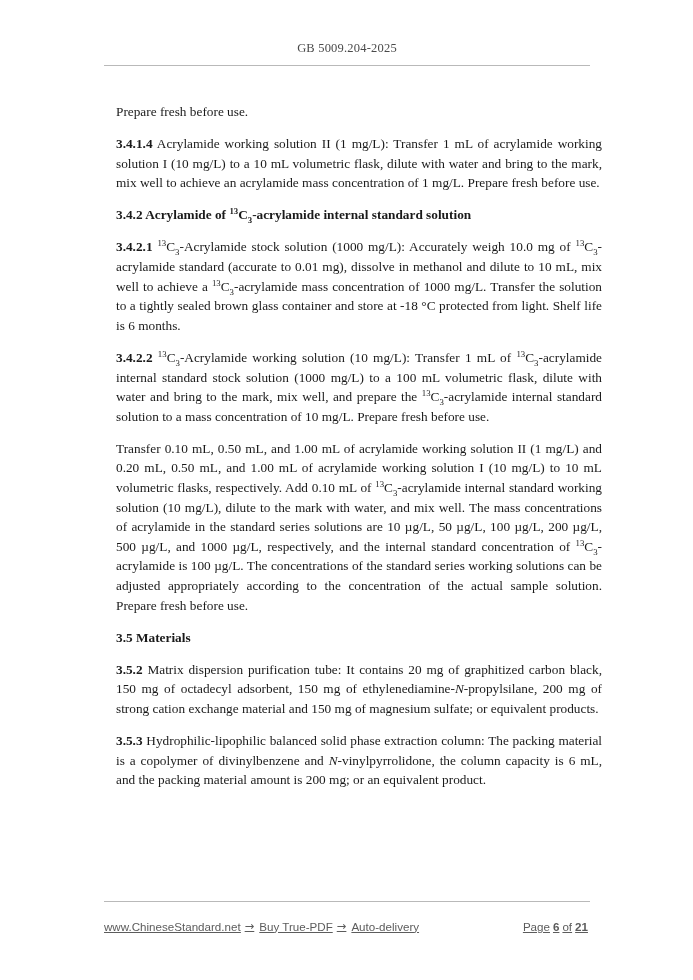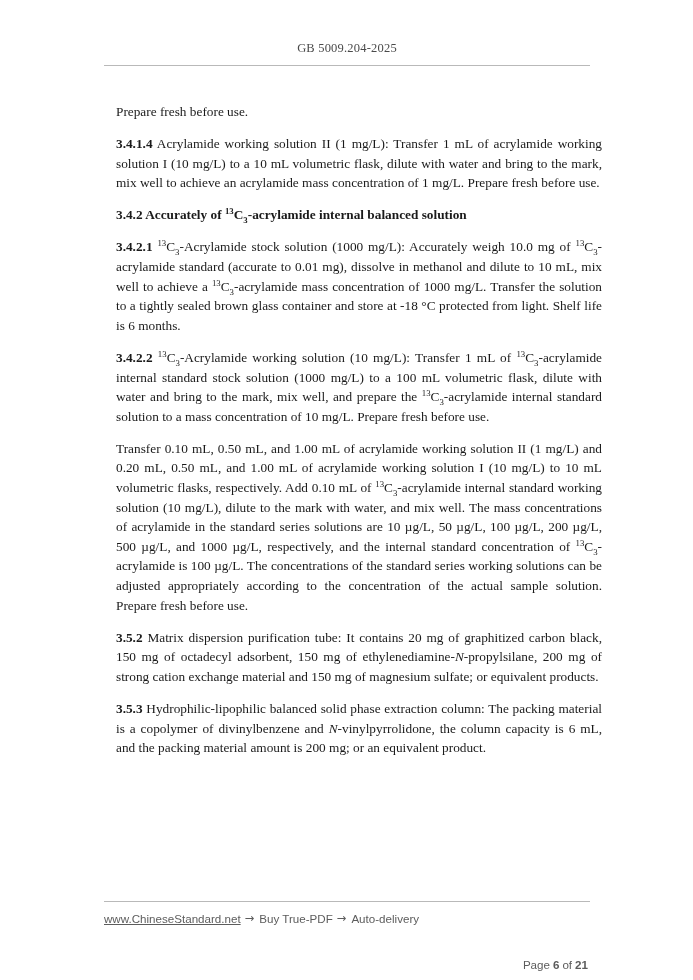--- a/index.html
+++ b/index.html
@@ -98,21 +98,22 @@
   .page-footer {
     position: absolute;
     top: 911px;
     left: 104px;
     width: 486px;
     height: 22px;
     font-family: "Liberation Sans", "DejaVu Sans", sans-serif;
     font-size: 11.6px;
     color: #5c5c5c;
     display: flex;
-    align-items: flex-start;
+    align-items: flex-end;
+    text-decoration: underline;
   }
   .footer-left {
     display: flex;
     align-items: center;
     white-space: nowrap;
   }
   .footer-site {
     text-decoration: underline;
     color: #5c5c5c;
   }
@@ -149,29 +150,30 @@
     <span class="hdr-text">GB 5009.204-2025</span>
   </div>
   <div class="header-rule"></div>
 
   <div class="content">
 
     <p class="para">Prepare fresh before use.</p>
 
     <p class="para"><span class="num">3.4.1.4</span><span> Acrylamide working solution II (1 mg/L): Transfer 1 mL of acrylamide working solution I (10 mg/L) to a 10 mL volumetric flask, dilute with water and bring to the mark, mix well to achieve an acrylamide mass concentration of 1 mg/L. Prepare fresh before use.</span></p>
 
-    <h3 class="heading"><span class="num">3.4.2</span><span> Accurately of </span><sup>13</sup><span>C</span><sub>3</sub><span>-acrylamide internal balanced solution</span></h3>
+    <h3 class="heading"><span class="num">3.4.2</span><span> Acrylamide of </span><sup>13</sup><span>C</span><sub>3</sub><span>-acrylamide internal standard solution</span></h3>
 
     <p class="para"><span class="num">3.4.2.1</span><span> </span><sup>13</sup><span>C</span><sub>3</sub><span>-Acrylamide stock solution (1000 mg/L): Accurately weigh 10.0 mg of </span><sup>13</sup><span>C</span><sub>3</sub><span>-acrylamide standard (accurate to 0.01 mg), dissolve in methanol and dilute to 10 mL, mix well to achieve a </span><sup>13</sup><span>C</span><sub>3</sub><span>-acrylamide mass concentration of 1000 mg/L. Transfer the solution to a tightly sealed brown glass container and store at -18 °C protected from light. Shelf life is 6 months.</span></p>
 
     <p class="para"><span class="num">3.4.2.2</span><span> </span><sup>13</sup><span>C</span><sub>3</sub><span>-Acrylamide working solution (10 mg/L): Transfer 1 mL of </span><sup>13</sup><span>C</span><sub>3</sub><span>-acrylamide internal standard stock solution (1000 mg/L) to a 100 mL volumetric flask, dilute with water and bring to the mark, mix well, and prepare the </span><sup>13</sup><span>C</span><sub>3</sub><span>-acrylamide internal standard solution to a mass concentration of 10 mg/L. Prepare fresh before use.</span></p>
 
 
     <p class="para"><span>Transfer 0.10 mL, 0.50 mL, and 1.00 mL of acrylamide working solution II (1 mg/L) and 0.20 mL, 0.50 mL, and 1.00 mL of acrylamide working solution I (10 mg/L) to 10 mL volumetric flasks, respectively. Add 0.10 mL of </span><sup>13</sup><span>C</span><sub>3</sub><span>-acrylamide internal standard working solution (10 mg/L), dilute to the mark with water, and mix well. The mass concentrations of acrylamide in the standard series solutions are 10 µg/L, 50 µg/L, 100 µg/L, 200 µg/L, 500 µg/L, and 1000 µg/L, respectively, and the internal standard concentration of </span><sup>13</sup><span>C</span><sub>3</sub><span>-acrylamide is 100 µg/L. The concentrations of the standard series working solutions can be adjusted appropriately according to the concentration of the actual sample solution. Prepare fresh before use.</span></p>
 
+    <h3 class="heading"><span class="num">3.5</span><span> Materials</span></h3>
 
 
     <p class="para"><span class="num">3.5.2</span><span> Matrix dispersion purification tube: It contains 20 mg of graphitized carbon black, 150 mg of octadecyl adsorbent, 150 mg of ethylenediamine-</span><span class="ital">N</span><span>-propylsilane, 200 mg of strong cation exchange material and 150 mg of magnesium sulfate; or equivalent products.</span></p>
 
     <p class="para"><span class="num">3.5.3</span><span> Hydrophilic-lipophilic balanced solid phase extraction column: The packing material is a copolymer of divinylbenzene and </span><span class="ital">N</span><span>-vinylpyrrolidone, the column capacity is 6 mL, and the packing material amount is 200 mg; or an equivalent product.</span></p>
 
 
   </div>
 
   <div class="footer-rule"></div>

